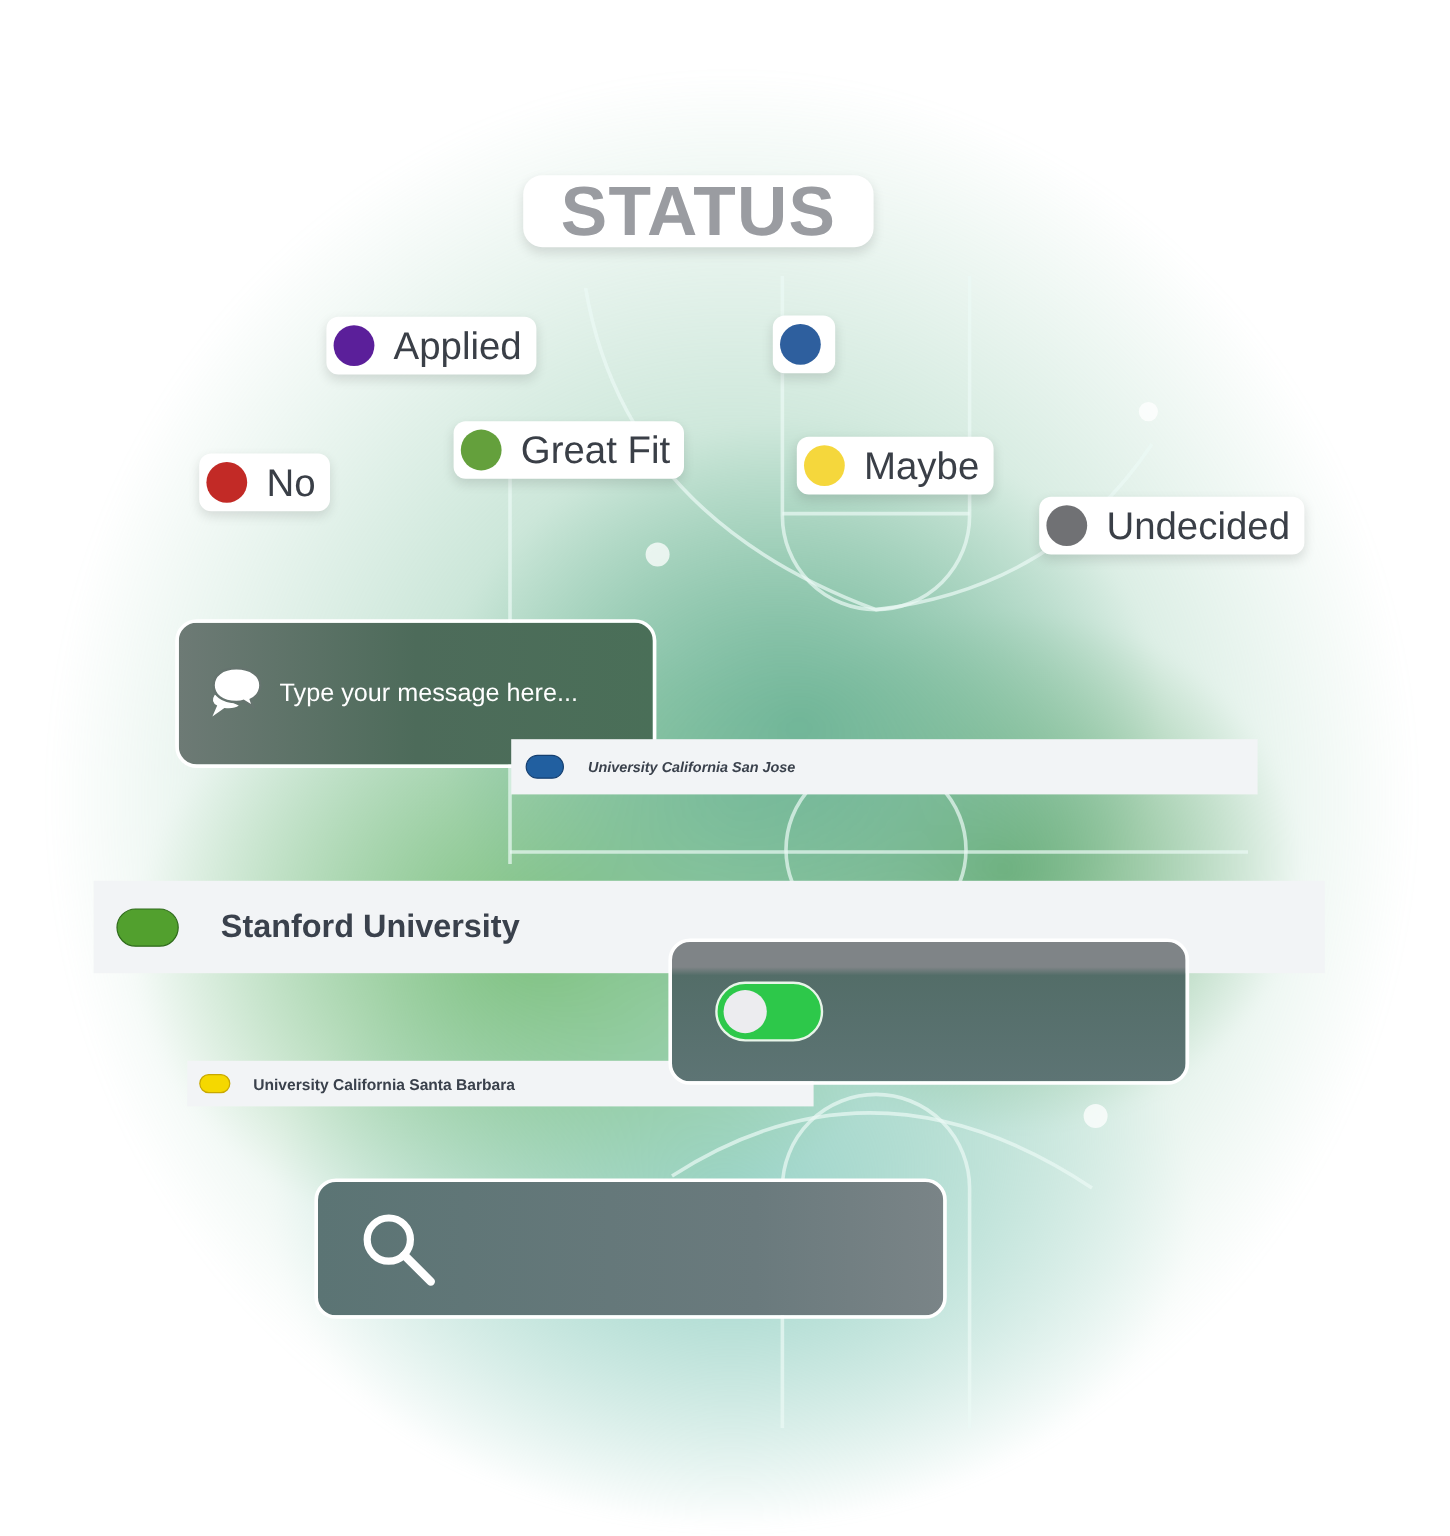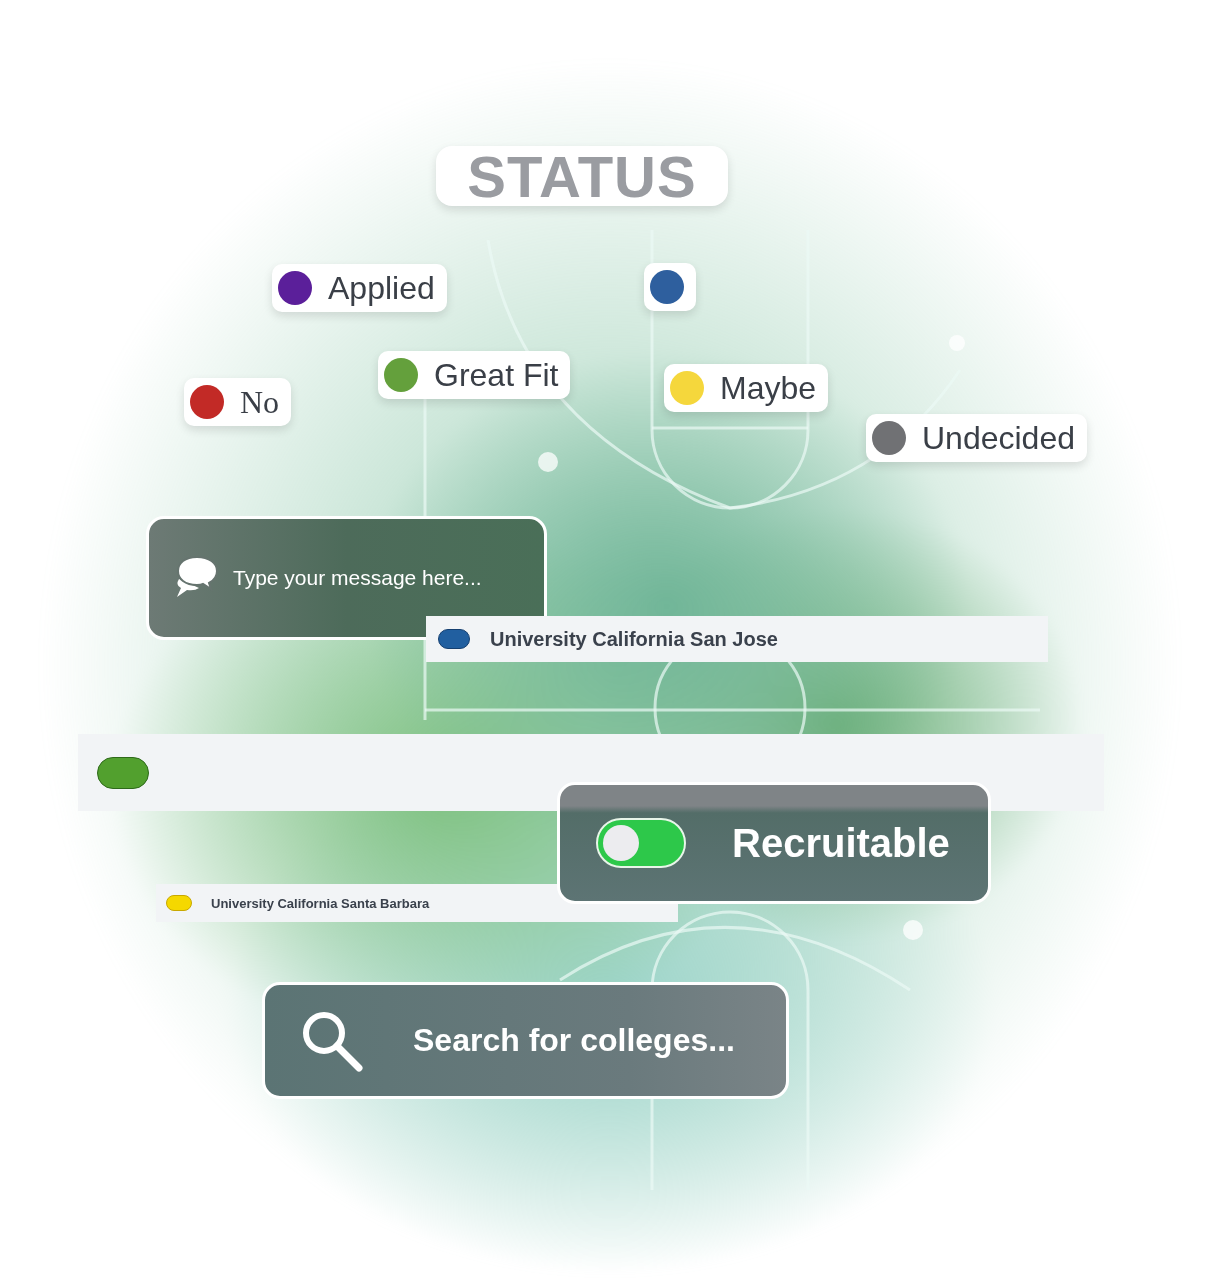--- a/index.html
+++ b/index.html
@@ -78,58 +78,57 @@
 <div class="card chip" style="left:378px;top:351px;">
   <span class="dot" style="background:#64a03c"></span>
   <span class="lbl">Great Fit</span>
 </div>
 
 <div class="card chip" style="left:664px;top:364px;">
   <span class="dot" style="background:#f5d73c"></span>
   <span class="lbl">Maybe</span>
 </div>
 
-<div class="card chip" style="left:184px;top:378px;font-family:Liberation Serif, serif;">
+<div class="card chip" style="left:166px;top:378px;">
   <span class="dot" style="background:#c22a26"></span>
   <span class="lbl">No</span>
 </div>
 
 <div class="card chip" style="left:866px;top:414px;">
   <span class="dot" style="background:#707174"></span>
   <span class="lbl">Undecided</span>
 </div>
 
 <div class="dark msg">
   <svg style="margin-left:24px" width="46" height="46" viewBox="0 0 46 46">
     <path fill="#ffffff" d="M6 24 Q2 30 8 33 L4 42 L14 35 Q22 36 26 33 Z"></path>
     <path fill="#ffffff" stroke="#66746f" stroke-width="2" d="M24 2 C36 2 44 8 44 16 C44 22 40 26 36 28 L38 34 L30 29 C28 30 26 30 24 30 C12 30 5 24 5 16 C5 8 12 2 24 2 Z"></path>
   </svg>
   <span class="txt">Type your message here...</span>
 </div>
 
 <div class="row" style="left:426px;top:616px;width:622px;height:46px;">
   <span class="pill" style="width:30px;height:18px;background:#215fa0;border:1px solid #153f70;margin-left:12px;"></span>
-  <span class="name" style="font-size:20px;margin-left:20px;">University California San Jose</span>
+  <span class="name" style="font-size:12px;margin-left:20px;font-style:italic;">University California San Jose</span>
 </div>
 
 <div class="row" style="left:78px;top:734px;width:1026px;height:77px;">
   <span class="pill" style="width:50px;height:30px;background:#52a02e;border:1.5px solid #2e6a1a;margin-left:19px;"></span>
+  <span class="name" style="font-size:27px;margin-left:35px;">Stanford University</span>
 </div>
 
 <div class="row" style="left:156px;top:884px;width:522px;height:38px;">
   <span class="pill" style="width:24px;height:14px;background:#f5d800;border:1px solid #c8a800;margin-left:10px;"></span>
   <span class="name" style="font-size:13px;margin-left:19px;">University California Santa Barbara</span>
 </div>
 
 <div class="dark toggle-card">
   <div class="toggle">
     <div class="knob"></div>
   </div>
-  <span class="txt">Recruitable</span>
 </div>
 
 <div class="dark search">
   <svg style="margin-left:34px" width="66" height="66" viewBox="0 0 66 66">
     <circle cx="25" cy="25" r="18" fill="none" stroke="#ffffff" stroke-width="6"></circle>
     <line x1="38" y1="38" x2="60" y2="60" stroke="#ffffff" stroke-width="7" stroke-linecap="round"></line>
   </svg>
-  <span class="txt">Search for colleges...</span>
 </div>
 
 </body></html>

